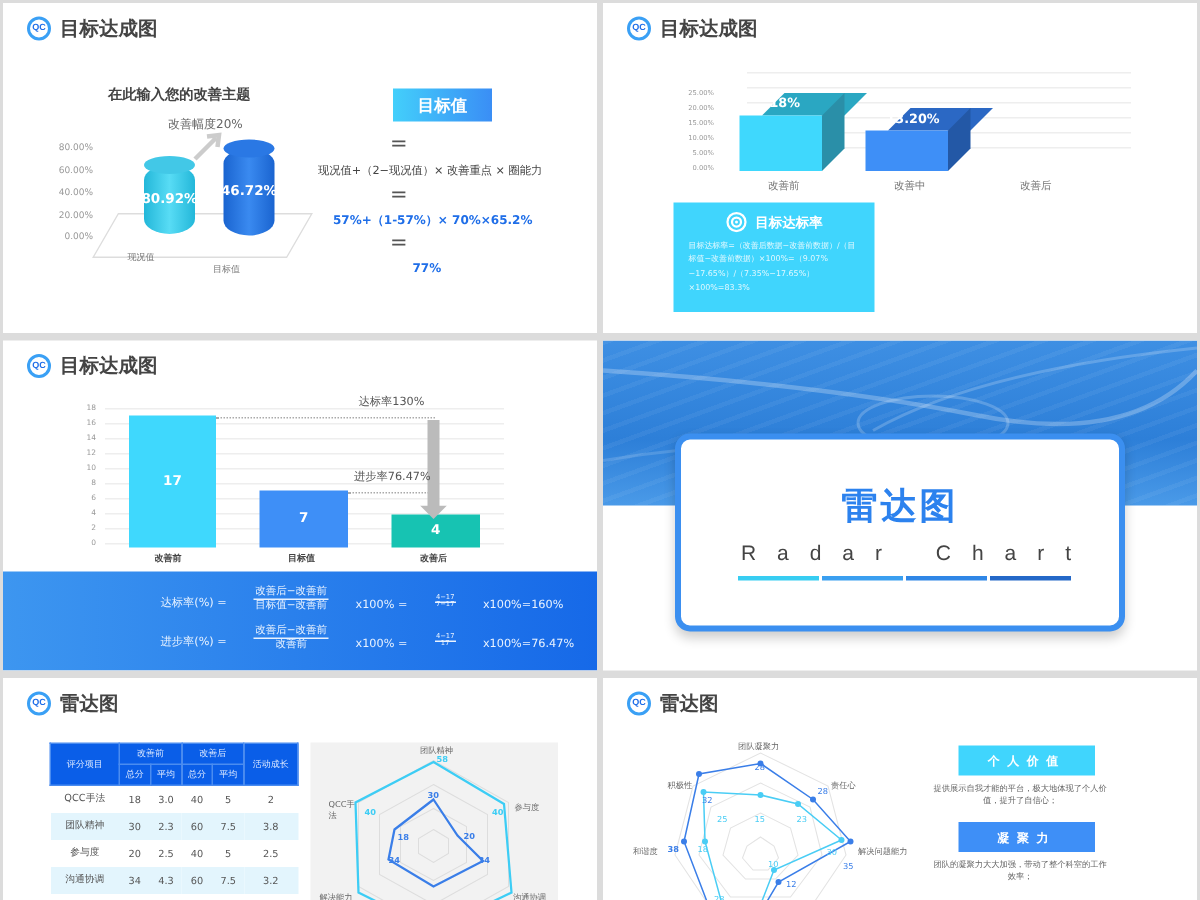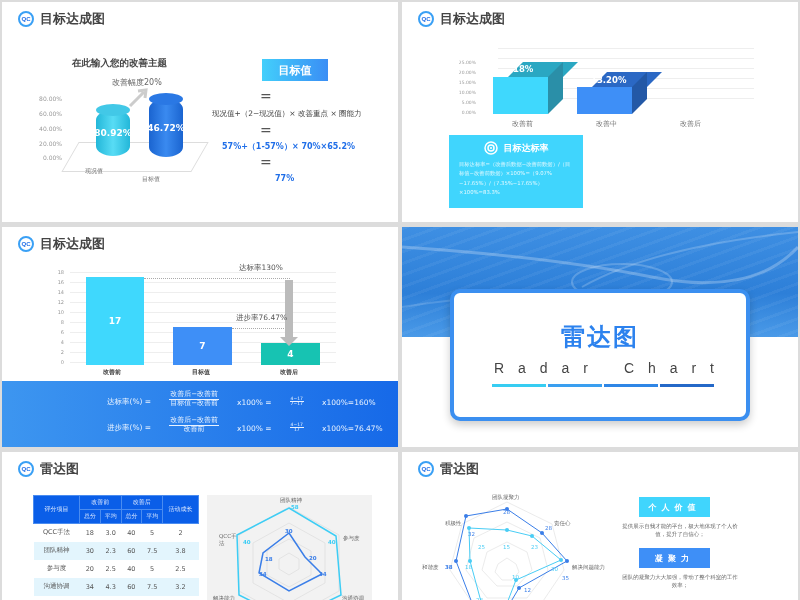--- a/index.html
+++ b/index.html
@@ -59,21 +59,21 @@
 .tc-en{position:absolute;top:67px;left:40px;width:220px;display:flex;justify-content:space-between;font-size:14px;color:#444;font-family:"Liberation Sans",sans-serif}
 .tc-bars{position:absolute;top:91px;left:38px;display:flex;gap:2px}
 .tc-bars div{width:54px;height:3px}
 
 table.score{position:absolute;left:31px;top:43px;width:166px;border-collapse:collapse;font-size:6px;text-align:center}
 table.score th{background:#0a5ee8;color:#dbe8ff;font-weight:normal;border:1px solid #4a8cf0;padding:2px 0}
 table.score td{color:#555;height:18px;font-size:6.5px}
 table.score tr.alt td{background:#e3f5fd}
 .radar-bg{position:absolute;left:205px;top:43px;width:165px;height:110px;background:#f2f2f2}
 
-.pill{position:absolute;left:237px;width:71px;height:20px;color:#fff;font-size:8px;font-weight:bold;display:flex;align-items:center;justify-content:center;letter-spacing:5px}
+.pill{position:absolute;left:237px;width:91px;height:20px;color:#fff;font-size:8px;font-weight:bold;display:flex;align-items:center;justify-content:center;letter-spacing:5px}
 .pill-desc{position:absolute;left:218px;width:120px;font-size:5.5px;color:#666;text-align:center;line-height:1.5}
 .rlab{position:absolute;font-size:5.5px;color:#666;white-space:nowrap}
 .rval{position:absolute;font-size:5.5px;white-space:nowrap}
 </style>
 </head>
 <body>
 
 <div class="slide" id="s1">
   <div class="hdr">
     <div class="logo">QC</div>

